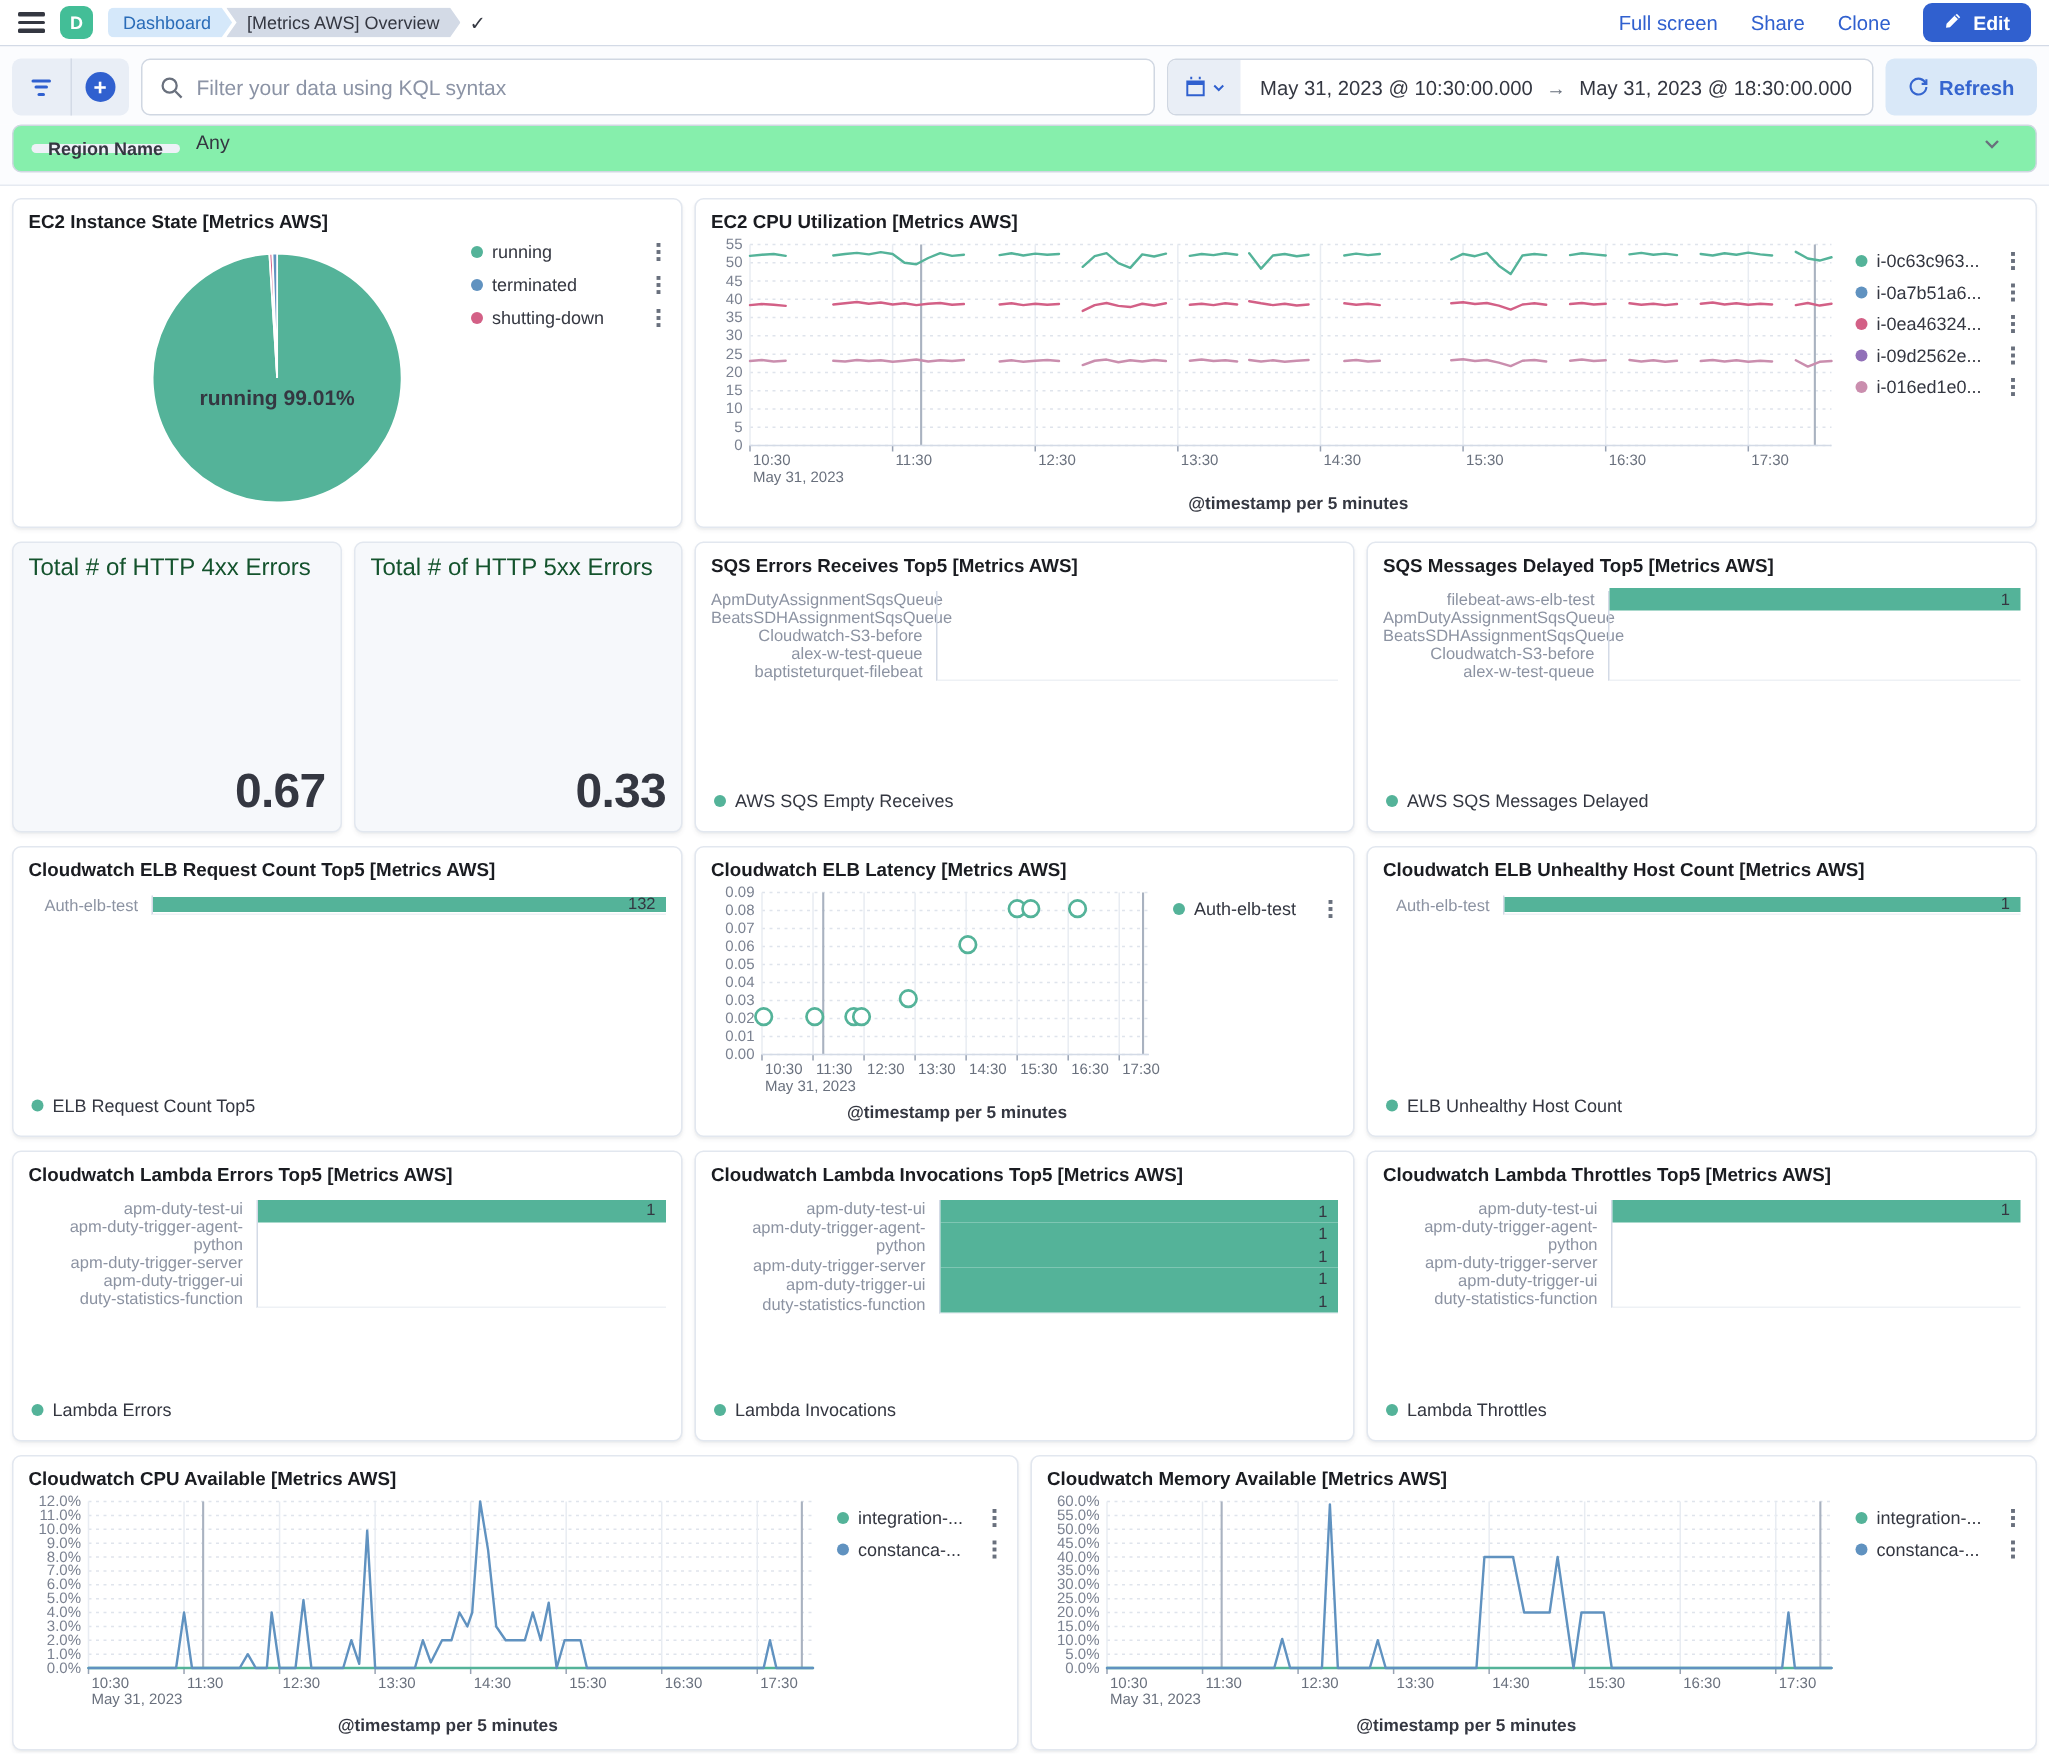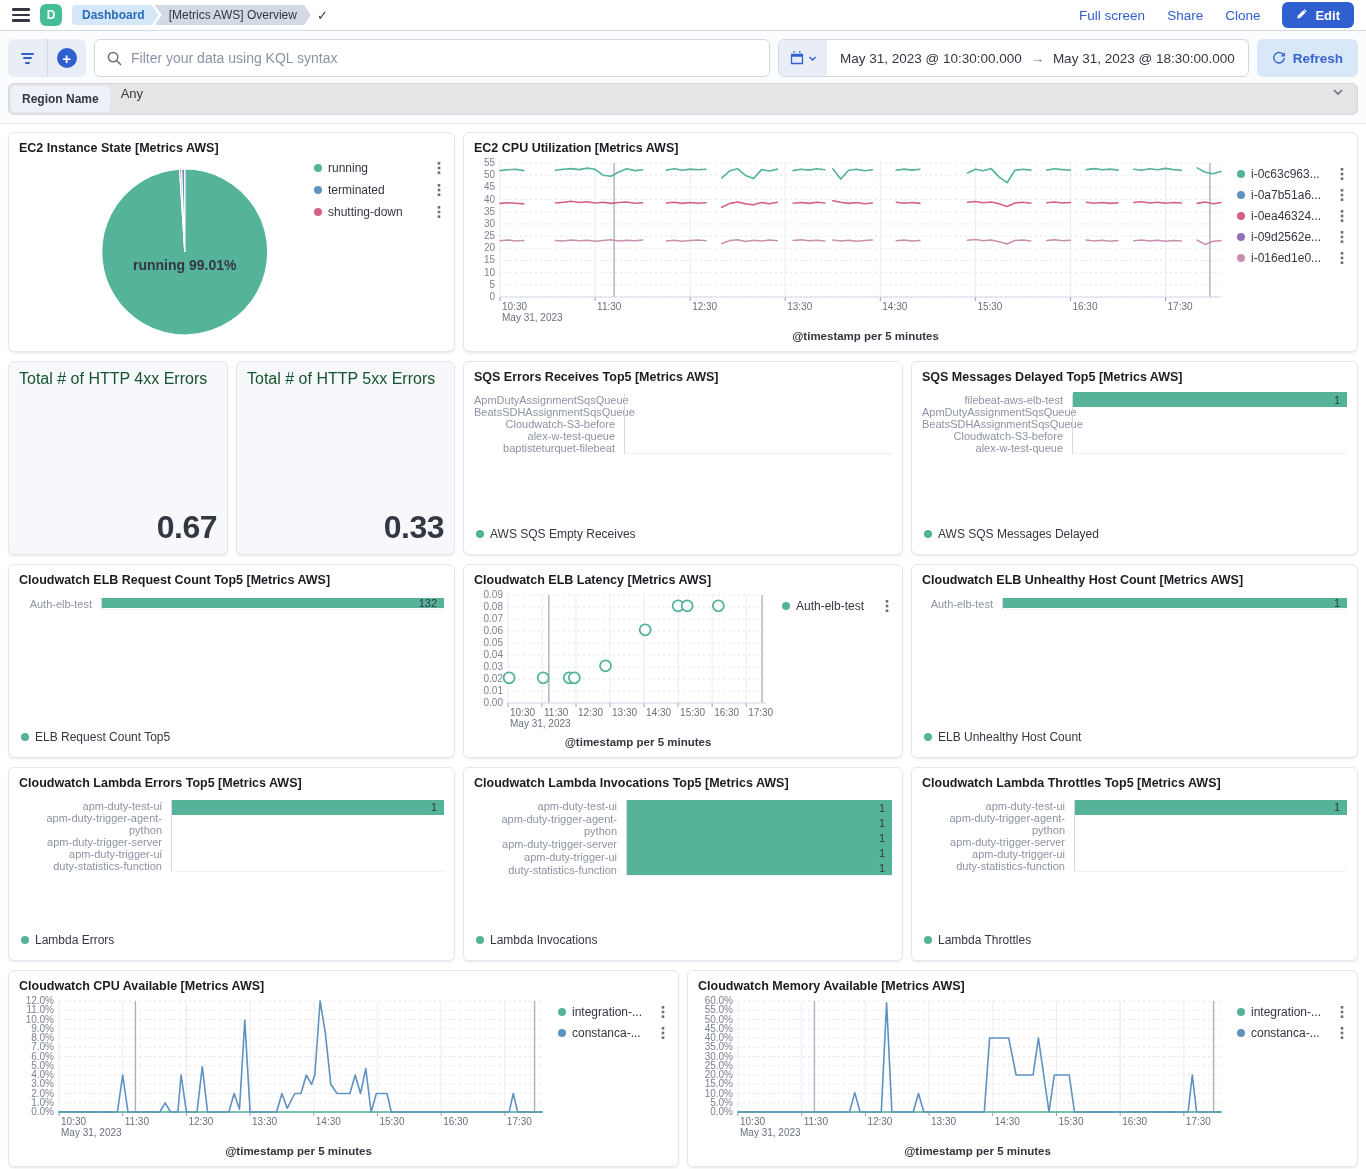--- a/index.html
+++ b/index.html
@@ -10,21 +10,21 @@
   
   .topbar{height:31px;display:flex;align-items:center;gap:10px;padding:0 12px;
           border-bottom:1px solid #d3dae6;background:#fff}
   .burger{width:18px;display:flex;flex-direction:column;gap:3px;cursor:pointer}
   .burger i{height:2.5px;background:#343741;border-radius:1px;display:block}
   .space-avatar{width:22px;height:22px;border-radius:6px;background:#43be97;color:#fff;
           font-size:12px;font-weight:700;display:flex;align-items:center;justify-content:center}
   .crumbs{display:flex;align-items:center}
   .crumb{height:20px;display:flex;align-items:center;font-size:12px;padding:0 14px 0 10px;
          clip-path:polygon(0 0,calc(100% - 7px) 0,100% 50%,calc(100% - 7px) 100%,0 100%)}
-  .crumb.first{background:#d5e8fa;color:#2a6cb8;border-radius:4px 0 0 4px;font-weight:700}
+  .crumb.first{background:#d5e8fa;color:#2a6cb8;border-radius:4px 0 0 4px;font-weight:400}
   .crumb.last{background:#d3dae6;color:#343741;margin-left:-4px;padding-left:14px;font-weight:500;
          clip-path:polygon(0 0,calc(100% - 7px) 0,100% 50%,calc(100% - 7px) 100%,0 100%,7px 50%)}
   .checkmark{color:#343741;font-size:13px;margin-left:6px}
   .top-actions{margin-left:auto;display:flex;align-items:center;gap:22px}
   .top-link{color:#3060cf;font-size:13.5px;font-weight:500;cursor:pointer}
   .edit-btn{background:#3060cf;color:#fff;border:none;border-radius:6px;height:26px;
             padding:0 14px;font-size:13px;font-weight:600;display:flex;align-items:center;gap:7px;cursor:pointer;
             font-family:"Liberation Sans",sans-serif}
 
   
@@ -43,22 +43,22 @@
   .date-cal{width:48px;height:100%;background:#e9eef6;display:flex;align-items:center;justify-content:center;
             gap:4px;cursor:pointer;color:#3060cf}
   .date-text{display:flex;align-items:center;gap:9px;padding:0 13px;font-size:13.5px;color:#343741}
   .date-arrow{color:#69707d;font-size:13px}
   .refresh-btn{height:38px;border:none;border-radius:6px;background:#d9e8f8;color:#3565cf;display:flex;
                align-items:center;gap:7px;padding:0 15px;font-size:13.5px;font-weight:600;cursor:pointer;flex:none;
                font-family:"Liberation Sans",sans-serif}
 
   
   .region-row{padding:0 8px 8px 8px;background:#fbfcfe;border-bottom:1px solid #e6eaf1}
-  .region{height:32px;border:1px solid #d0d7e2;border-radius:6px;background:#e5e5e5;display:flex;
-          align-items:flex-start;padding:2px;cursor:pointer}
+  .region{height:32px;border:1px solid #d0d7e2;border-radius:6px;background:#86efac;display:flex;
+          align-items:flex-end;padding:12px;cursor:pointer}
   .region-chip{background:#eef1f7;height:100%;border-radius:4px;padding:0 11px;display:flex;align-items:center;
                font-size:12px;font-weight:600;color:#343741}
   .region-val{margin-left:11px;font-size:13px;color:#343741}
   .region .chev{margin-left:auto;margin-right:11px;color:#69707d}
 
   
   .dash{padding:8px;display:flex;flex-direction:column;gap:9px;background:#fff}
   .grid-row{display:grid;gap:8px}
   .r1{grid-template-columns:447px 1fr;height:220px}
   .r2{grid-template-columns:220px 219px 440px 1fr;height:194px}

